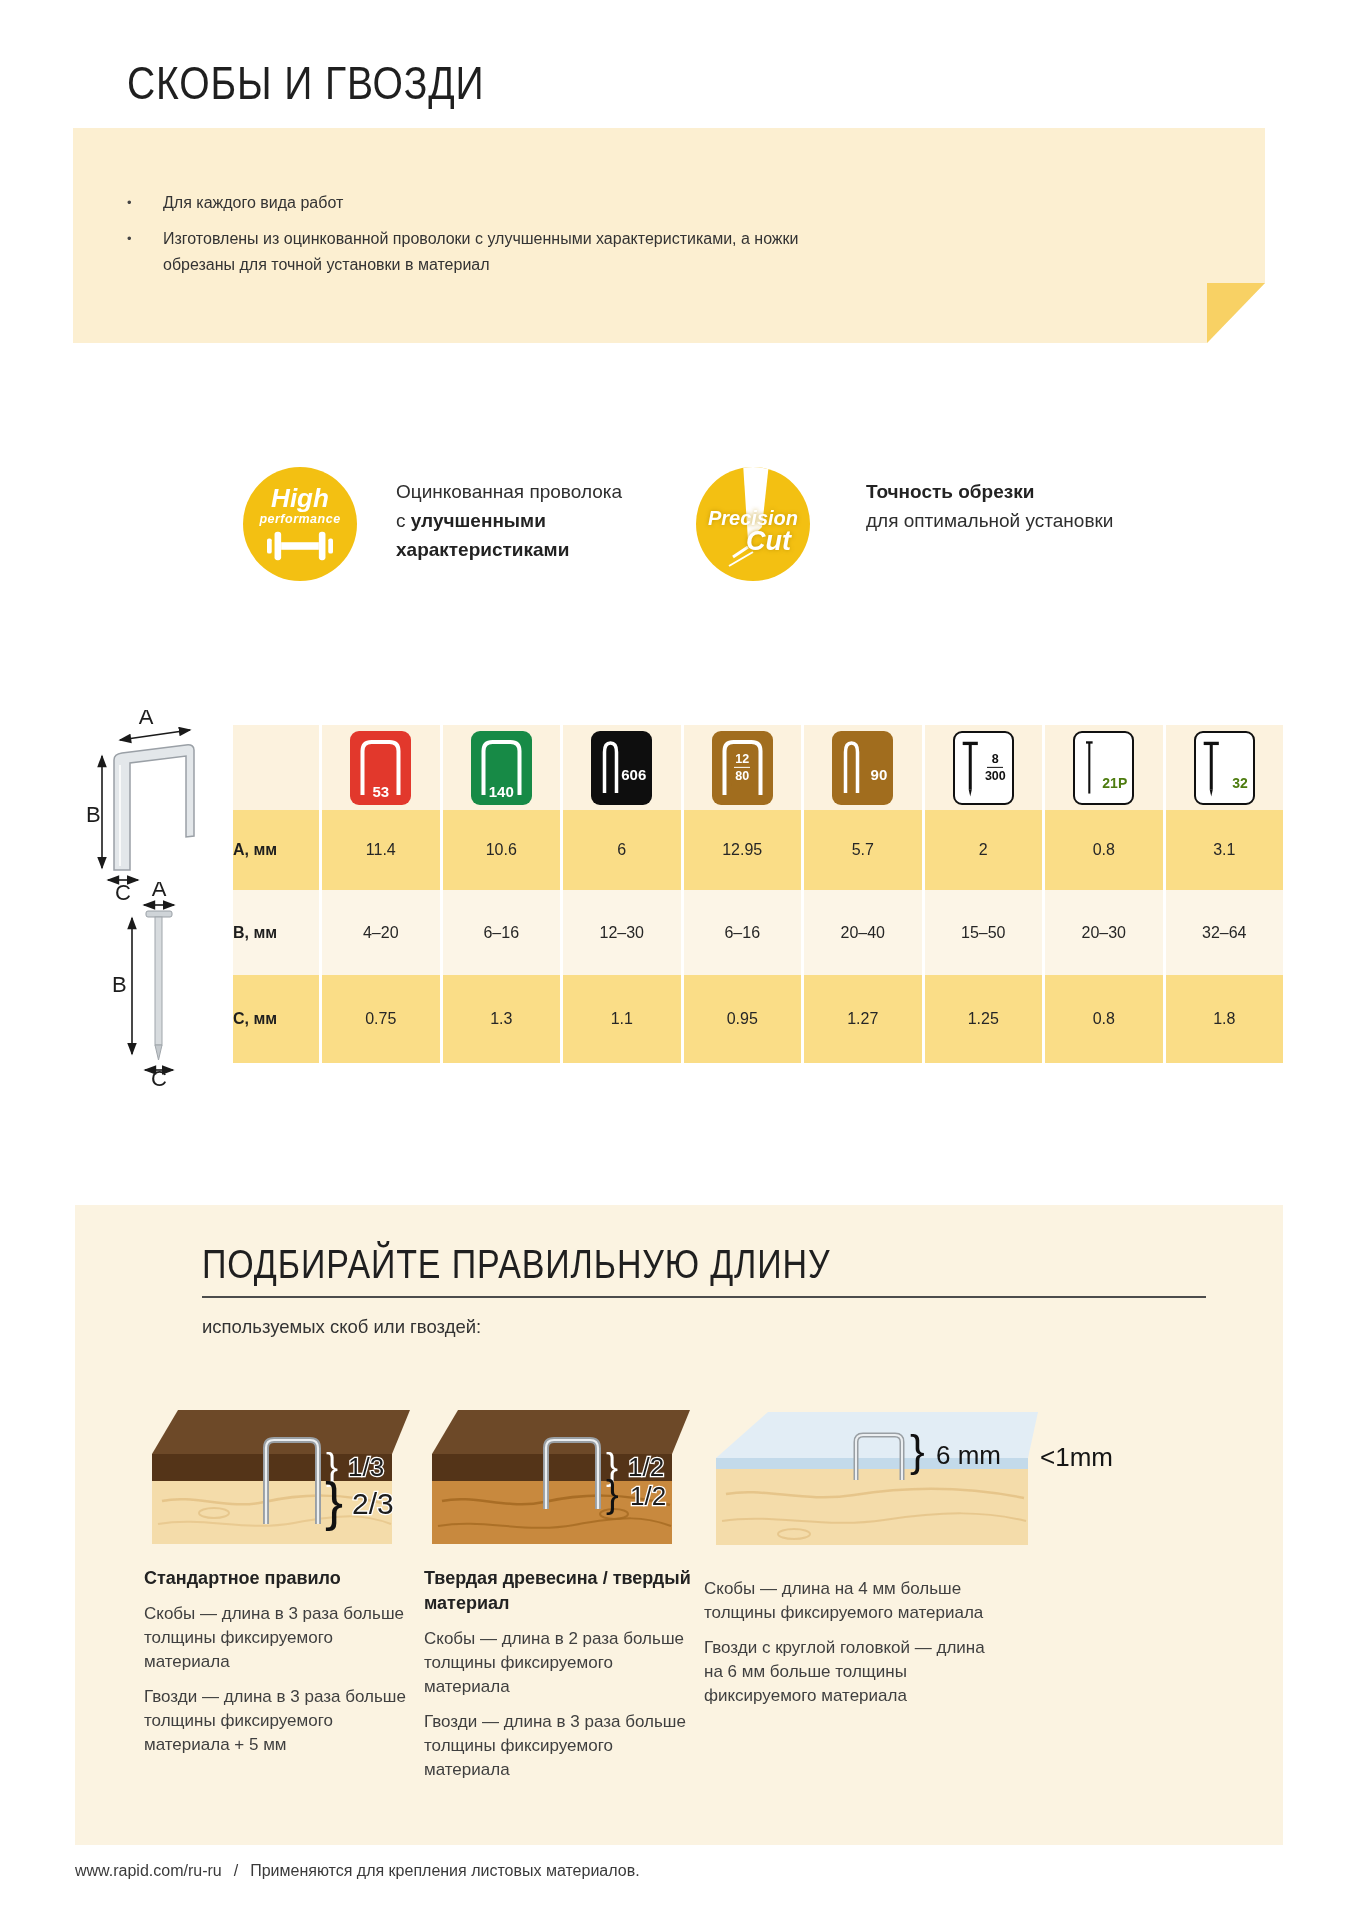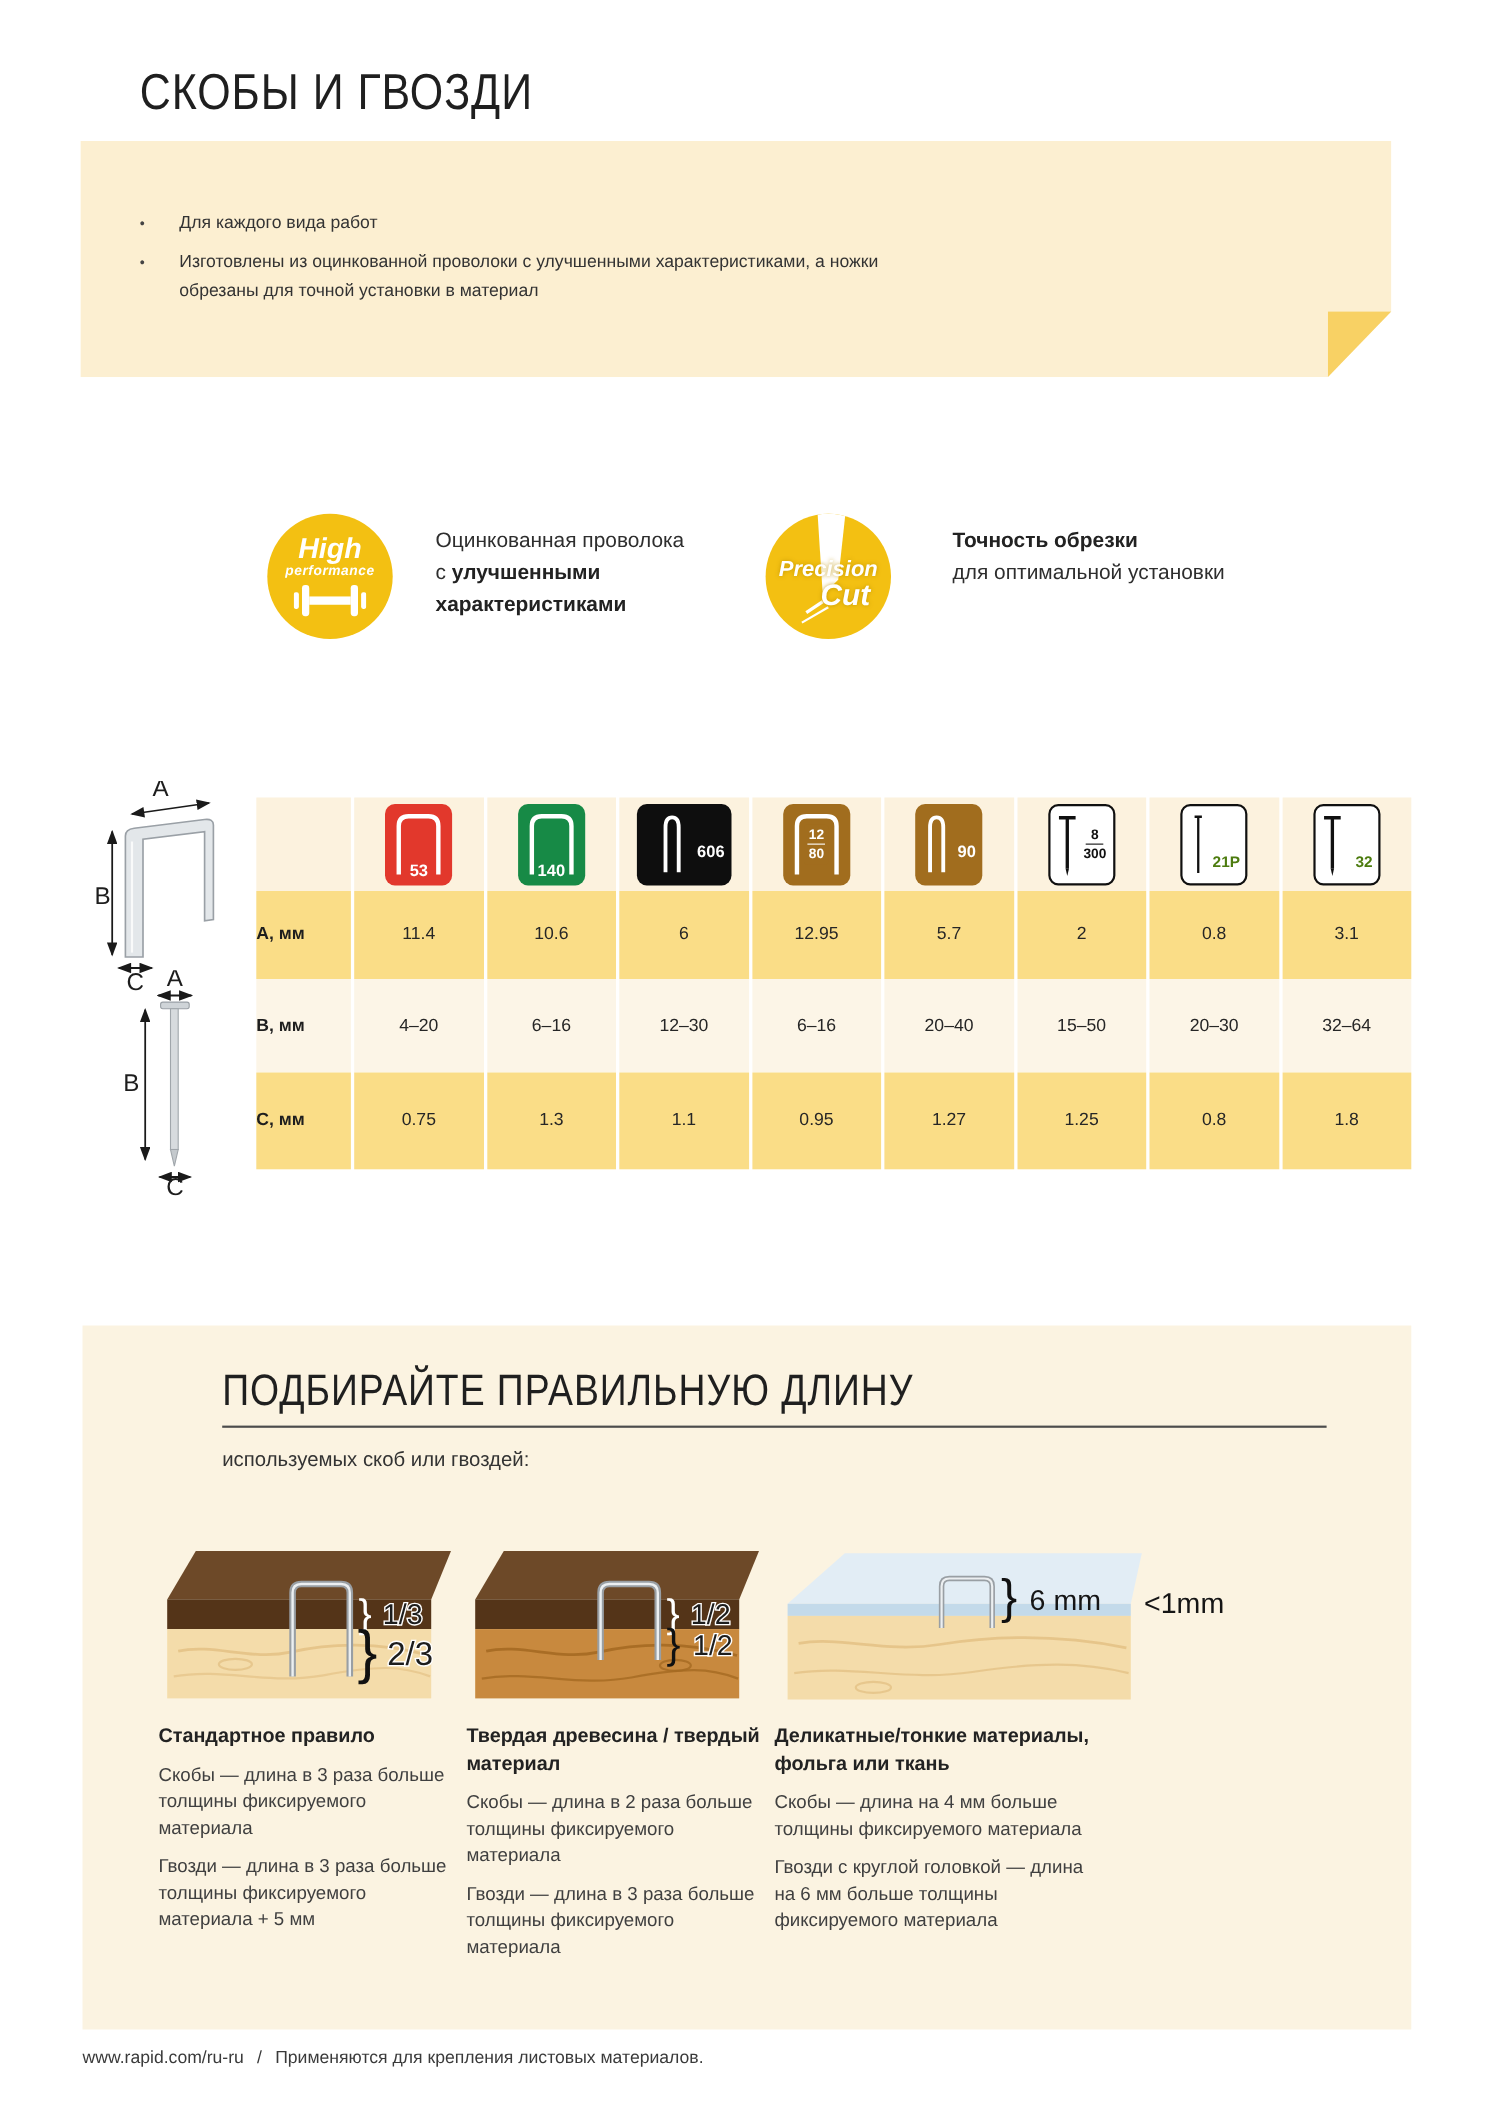--- a/index.html
+++ b/index.html
@@ -200,21 +200,21 @@
       <div class="tcell bg-cream">
         <div class="tbadge" style="background-color: rgb(23, 138, 70);">
           <svg viewBox="0 0 58 74">
             <path d="M11 64 V20 Q11 11 20 11 H38 Q47 11 47 20 V64" fill="none" stroke="#fff" stroke-width="4"></path>
           </svg>
           <span class="tb-num">140</span>
         </div>
       </div>
 
       <div class="tcell bg-cream">
-        <div class="tbadge narrow" style="background-color: rgb(14, 14, 14); padding-left: 25px;">
+        <div class="tbadge narrow" style="background-color: rgb(14, 14, 14);">
           <svg viewBox="0 0 58 74">
             <path d="M12 62 V21 Q12 12 18 12 Q24 12 24 21 V62" fill="none" stroke="#fff" stroke-width="3.5"></path>
           </svg>
           <span class="tb-num">606</span>
         </div>
       </div>
 
       <div class="tcell bg-cream">
         <div class="tbadge" style="background-color: rgb(161, 109, 30);">
           <svg viewBox="0 0 58 74">
@@ -368,24 +368,20 @@
     <p>Гвозди — длина в 3 раза больше толщины фиксируемого материала + 5 мм</p>
   </div>
 
   <div class="card card2">
     <div class="card-title">Твердая древесина / твердый материал</div>
     <p>Скобы — длина в 2 раза больше толщины фиксируемого материала</p>
     <p>Гвозди — длина в 3 раза больше толщины фиксируемого материала</p>
   </div>
 
   <div class="card card3">
-    <div class="card-title">
-      <div>Деликатные/тонкие материалы,</div>
-      <div>фольга или ткань</div>
-    </div>
     <p>Скобы — длина на 4 мм больше толщины фиксируемого материала</p>
     <p>Гвозди с круглой головкой — длина на 6 мм больше толщины фиксируемого материала</p>
   </div>
 
   <div class="footer">
     <a href="#">www.rapid.com/ru-ru</a><span class="sep">/</span><span>Применяются для крепления листовых материалов.</span>
   </div>
 
 </div>
 

